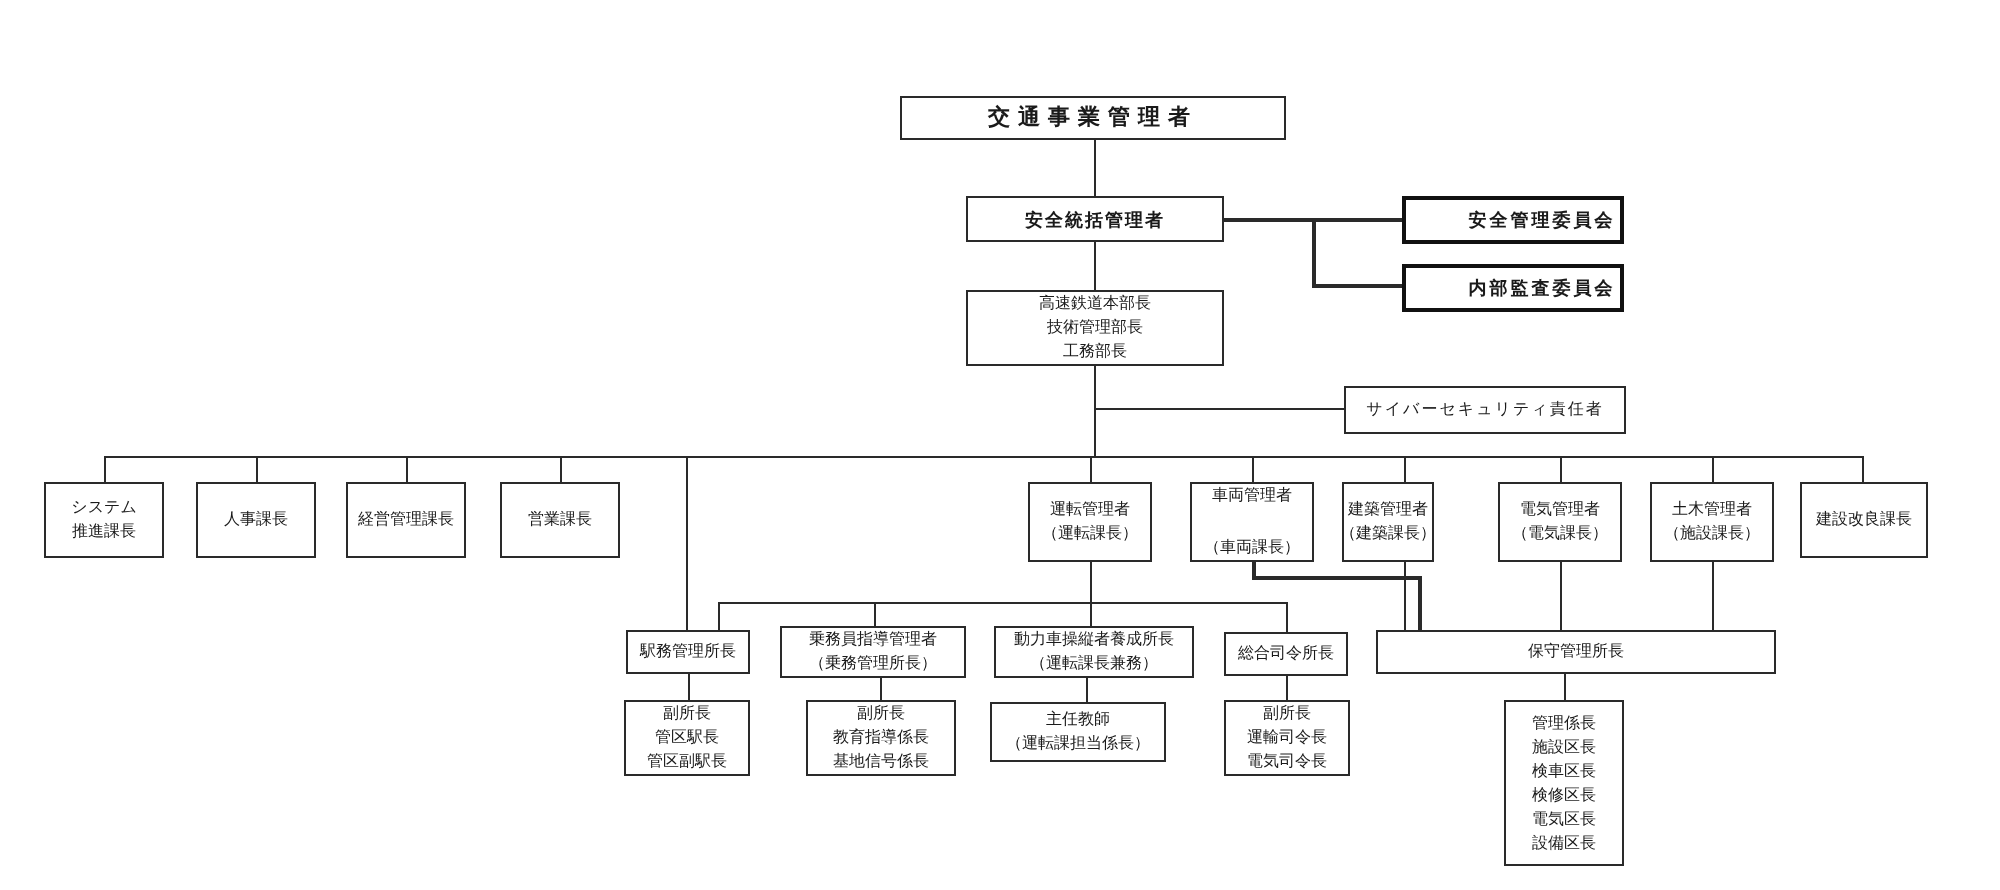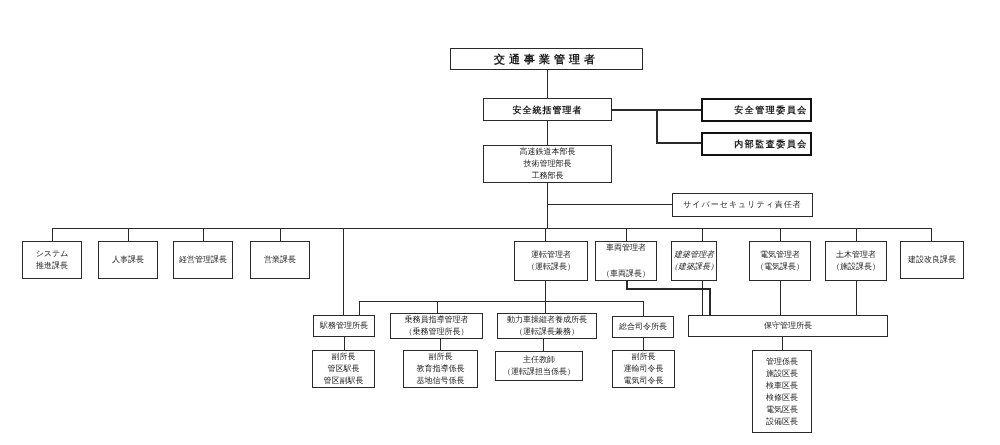--- a/index.html
+++ b/index.html
@@ -81,29 +81,29 @@
     </div>
     <div class="node" style="left: 98px; top: 231px; width: 60px; height: 38px;">
       <div class="line">人事課長</div>
     </div>
     <div class="node" style="left: 250px; top: 231px; width: 60px; height: 38px;">
       <div class="line">営業課長</div>
     </div>
     <div class="node" style="left: 173px; top: 231px; width: 60px; height: 38px;">
       <div class="line">経営管理課長</div>
     </div>
-    <div class="node" style="left: 514px; top: 231px; width: 74px; height: 40px;">
+    <div class="node" style="left: 514px; top: 231px; width: 62px; height: 40px;">
       <div class="line">運転管理者</div>
       <div class="line">（運転課長）</div>
     </div>
     <div class="node" style="left: 595px; top: 231px; width: 62px; height: 40px; justify-content: space-between;">
       <div class="line">車両管理者</div>
       <div class="line">（車両課長）</div>
     </div>
-    <div class="node" style="left: 671px; top: 231px; width: 46px; height: 40px; font-style: italic;">
+    <div class="node" style="left: 671px; top: 231px; width: 46px; height: 40px;">
       <div class="line">建築管理者</div>
       <div class="line">（建築課長）</div>
     </div>
     <div class="node" style="left: 749px; top: 231px; width: 62px; height: 40px;">
       <div class="line">電気管理者</div>
       <div class="line">（電気課長）</div>
     </div>
     <div class="node" style="left: 825px; top: 231px; width: 62px; height: 40px;">
       <div class="line">土木管理者</div>
       <div class="line">（施設課長）</div>

